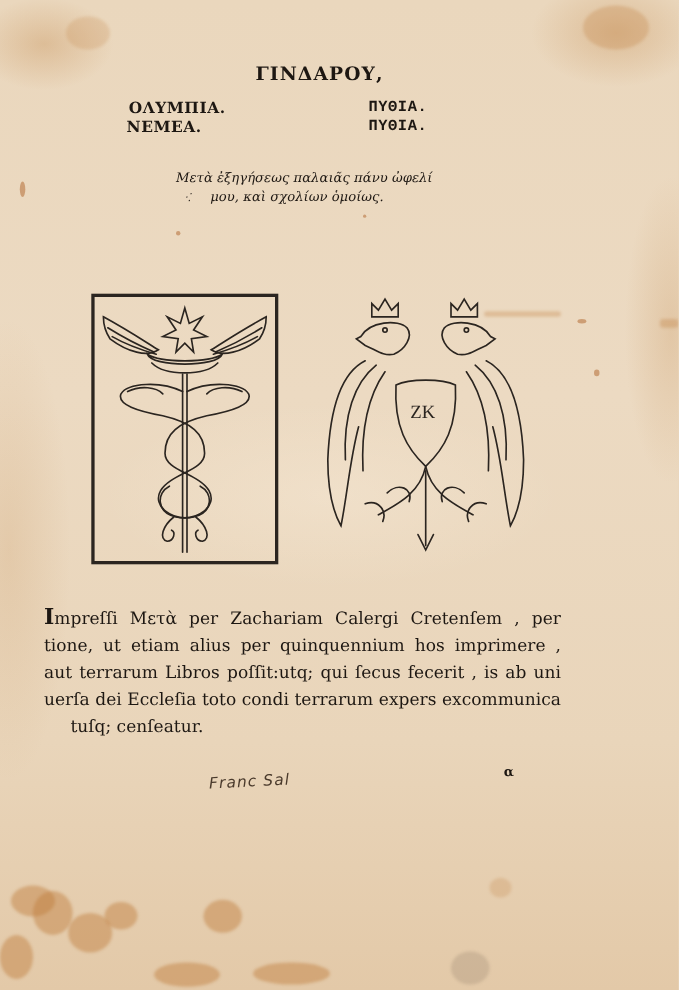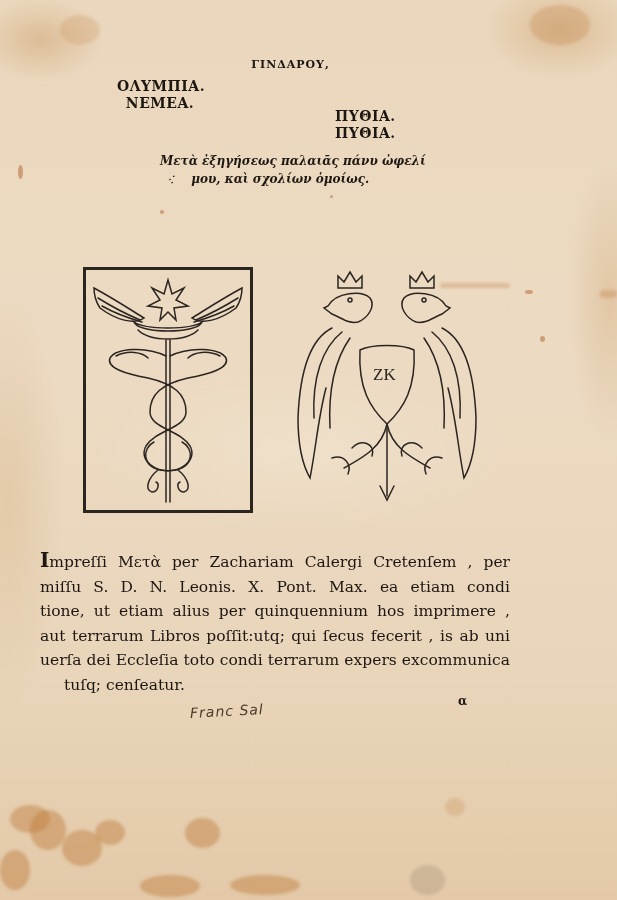--- a/index.html
+++ b/index.html
@@ -17,30 +17,30 @@
         radial-gradient(ellipse 300px 120px at 300px 450px, rgba(255,245,230,0.25), transparent 70%),
         linear-gradient(180deg, #ead7bd 0%, #ecdac2 40%, #e9d5ba 75%, #e3c9a8 100%);
       font-family: "DejaVu Serif", "Liberation Serif", serif;
       color: #1d1712;
     }
     .stain { position: absolute; border-radius: 50%; background: rgba(190,125,60,0.45); filter: blur(1.5px); }
     .spot { position: absolute; border-radius: 50%; background: rgba(180,110,55,0.55); }
 
     .title {
       position: absolute; left: 0; width: 563px; top: 58px;
-      text-align: center; font-size: 11px; letter-spacing: 1px; font-weight: bold;
+      text-align: center; font-size: 17px; letter-spacing: 1px; font-weight: bold;
     }
     .title span { margin-left: 18px; }
     .games { position: absolute; font-size: 14px; line-height: 17px; font-weight: bold; letter-spacing: 0.5px; }
-    .games-left { left: 117px; top: 78px; text-align: center; }
-    .games-right { left: 335px; top: 108px; }
+    .games-left { left: 117px; top: 91px; }
+    .games-right { left: 335px; top: 90px; font-family: Liberation Mono, monospace; }
     .games-left .g2 { margin-left: -2px; }
     .subtitle {
       position: absolute; left: 160px; top: 152px; width: 300px;
-      font-size: 12px; font-style: italic; line-height: 18px; font-weight: bold;
+      font-size: 12px; font-style: italic; line-height: 18px;
     }
     .subtitle .l2 { padding-left: 38px; display: block; }
 
     .woodcut-left {
       position: absolute; left: 83px; top: 267px; width: 170px; height: 246px;
       border: 3px solid #2b2520; box-sizing: border-box;
     }
     .woodcut-right { position: absolute; left: 292px; top: 268px; width: 190px; height: 240px; }
 
     .colophon {
@@ -160,21 +160,20 @@
         <path d="M95 160 L95 228 M88 218 L95 232 L102 218"></path>
         <path d="M40 190 C52 186 60 196 56 206 M150 190 C138 186 130 196 134 206"></path>
         <path d="M60 180 C70 170 84 176 80 188 M130 180 C120 170 106 176 110 188"></path>
       </g>
       <text x="81" y="112" font-family="Liberation Serif, serif" font-size="17" fill="#2b2520">ZK</text>
     </svg>
   </div>
 
   <div class="colophon">
     <span class="line"><span class="initial">I</span><span>mpreſſi Μετὰ per Zachariam Calergi Cretenſem , per</span></span>
-    <span class="line">miſſu S. D. N. Leonis. X. Pont. Max. ea etiam condi</span>
     <span class="line">tione, ut etiam alius per quinquennium hos imprimere ,</span>
     <span class="line">aut terrarum Libros poſſit:utq; qui ſecus fecerit , is ab uni</span>
     <span class="line">uerſa dei Eccleſia toto condi terrarum expers excommunica</span>
     <span class="line last">tuſq; cenſeatur.</span>
   </div>
 
   <div class="signature">Franc Sal</div>
   <div class="sig-mark">α</div>
 
 </div>

